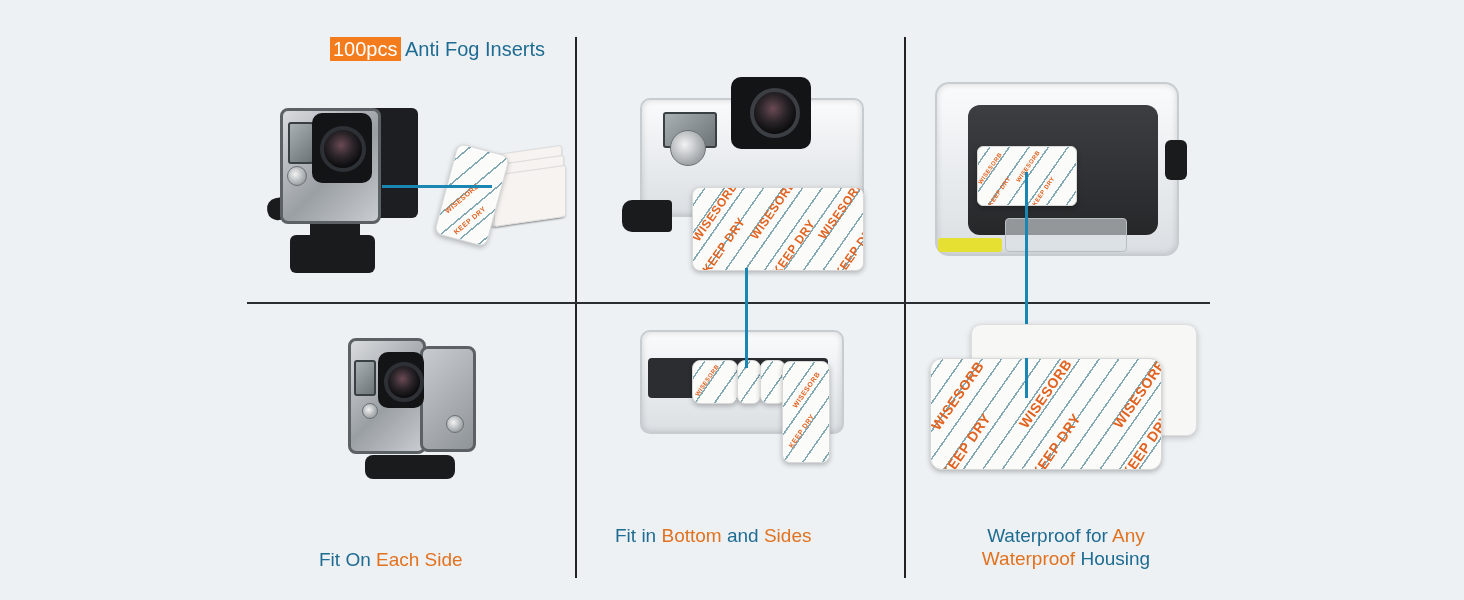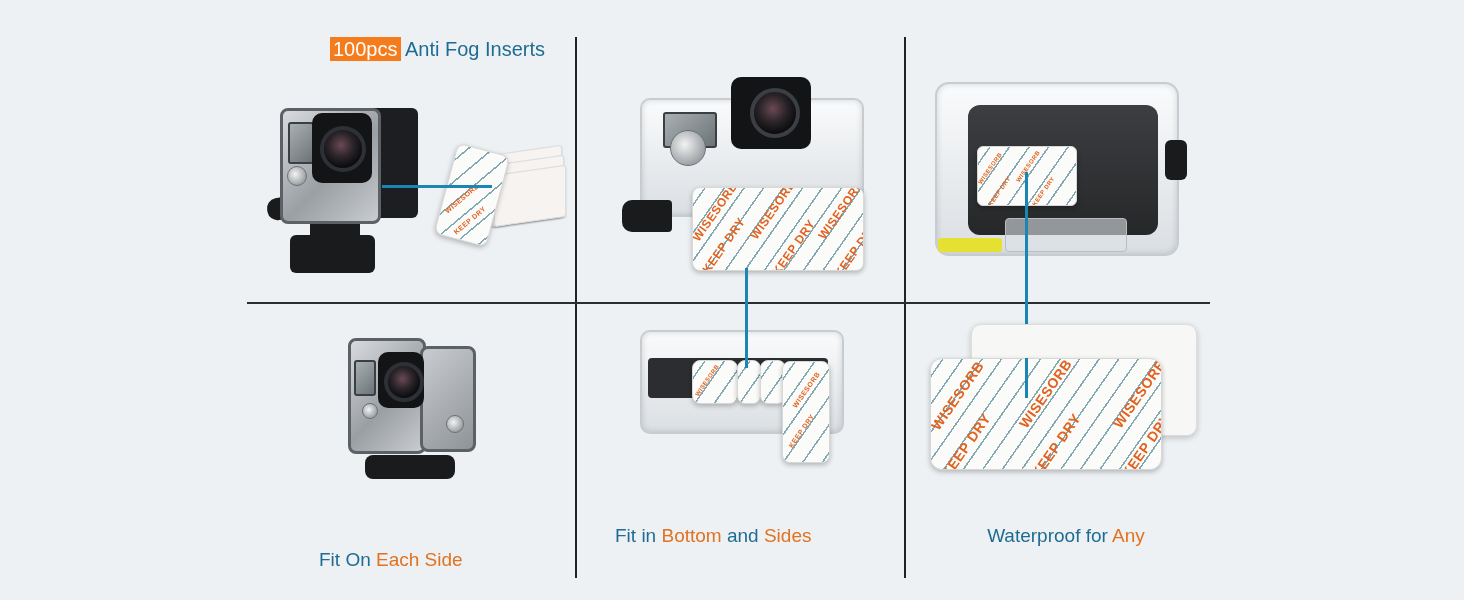--- a/index.html
+++ b/index.html
@@ -148,15 +148,16 @@
     <span class="brand" style="left:98px;top:56px;font-size:14px;">WISESORB</span>
     <span class="brand" style="left:192px;top:56px;font-size:14px;">WISESORB</span>
     <span class="brand" style="left:20px;top:106px;font-size:14px;">KEEP DRY</span>
     <span class="brand" style="left:110px;top:106px;font-size:14px;">KEEP DRY</span>
     <span class="brand" style="left:200px;top:106px;font-size:14px;">KEEP DRY</span>
   </div>
   <div class="connector" style="left:1025px;top:358px;width:3px;height:40px;"></div>
 
   <div class="caption" style="left:968px;top:524px;width:196px;">
     <div><span class="blue">Waterproof for </span><span class="orange">Any</span></div>
+    <div><span class="orange">Waterproof</span><span class="blue"> Housing</span></div>
   </div>
 
 </div>
 
 </body></html>

